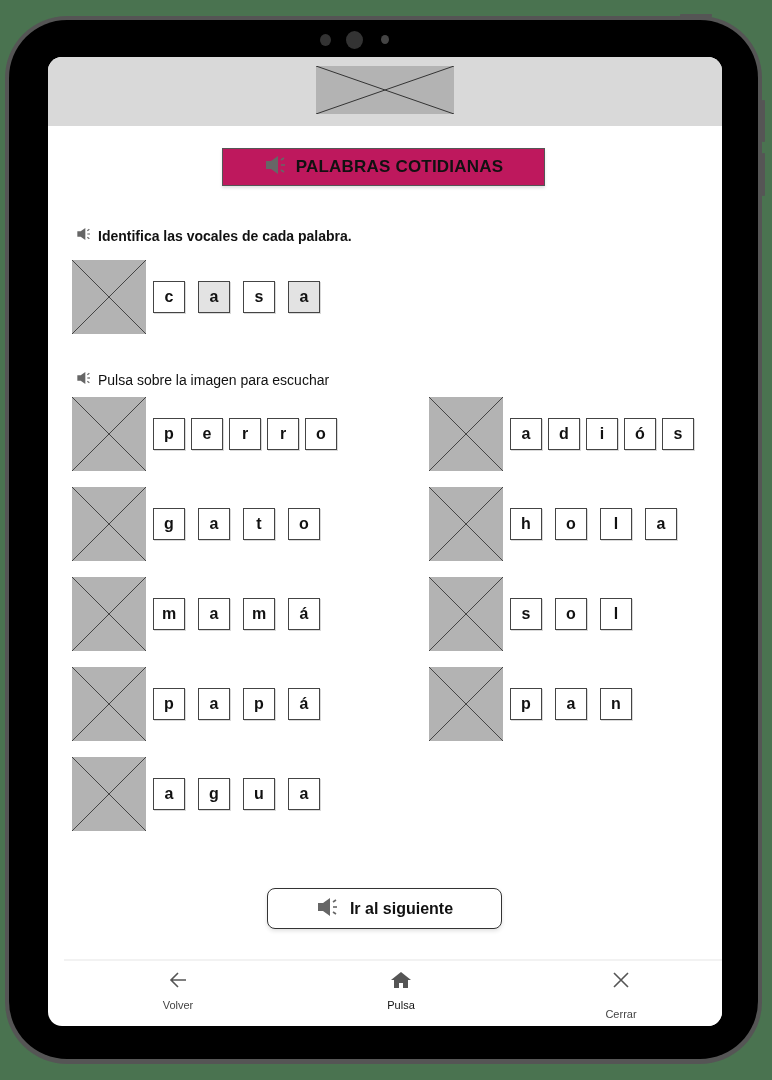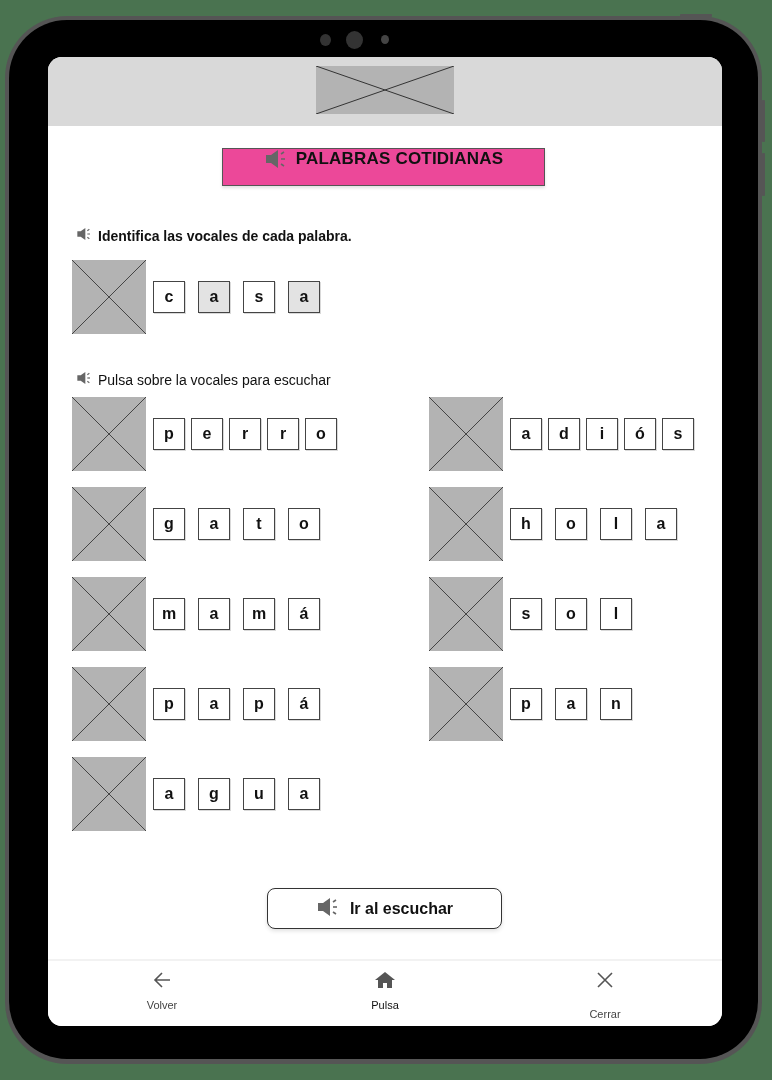--- a/index.html
+++ b/index.html
@@ -9,39 +9,39 @@
             border-radius:62px; }
   .bezel { position:absolute; left:4px; top:4px; right:4px; bottom:5px; background:#000; border-radius:58px; }
   .side-btn { position:absolute; width:3px; background:#555; border-radius:1px; }
   .cam { position:absolute; border-radius:50%; background:#333; }
   .screen { position:absolute; left:48px; top:57px; width:674px; height:969px; background:#fff;
             border-radius:14px; overflow:hidden; }
   .hdr { position:absolute; left:0; top:0; width:674px; height:69px; background:#d9d9d9; }
   .ph { position:absolute; background:#b3b3b3; overflow:hidden; }
   .ph svg { position:absolute; left:0; top:0; width:100%; height:100%; }
   .title-box { position:absolute; left:174px; top:91px; width:323px; height:38px; border:1px solid #555;
-               box-shadow:0 2px 3px rgba(0,0,0,0.12); display:flex; align-items:flex-start; justify-content:center;
-               gap:8px; box-sizing:border-box; background:#ec4899; }
+               box-shadow:0 2px 3px rgba(0,0,0,0.12); display:flex; align-items:center; justify-content:center;
+               gap:8px; box-sizing:border-box; background:#be185d; }
   .title-text { font-weight:bold; font-size:17px; color:#111; letter-spacing:0.2px; }
   .spk { display:inline-block; }
   .instr { position:absolute; left:28px; display:flex; align-items:flex-end; gap:6px; font-size:14px; color:#111; }
   .instr.bold span.t { font-weight:bold; }
   .instr span.t { font-weight:normal; }
   .row { position:absolute; height:74px; }
   .row .ph { left:0; top:0; width:74px; height:74px; }
   .letters { position:absolute; left:81px; top:21px; display:flex; }
   .lb { width:32px; height:32px; border:1px solid #444; box-sizing:border-box; display:flex; align-items:center;
         justify-content:center; font-size:16px; font-weight:bold; color:#111; background:#fff;
         box-shadow:1px 1px 0 rgba(0,0,0,0.15); }
   .lb.hl { background:#e3e3e3; }
   .next-btn { position:absolute; left:219px; top:831px; width:235px; height:41px; border:1px solid #333;
               border-radius:8px; box-sizing:border-box; display:flex; align-items:center; justify-content:center;
               gap:10px; background:#fff; box-shadow:0 2px 4px rgba(0,0,0,0.12); cursor:pointer; }
   .next-text { font-size:16px; font-weight:bold; color:#111; }
-  .bottom-nav { position:absolute; left:0; top:902px; width:674px; height:67px; background:#fff;
+  .bottom-nav { position:absolute; left:16px; top:902px; width:674px; height:67px; background:#fff;
                 border-top:2px solid #f2f2f2; display:flex; }
   .nav-item { position:absolute; top:10px; width:80px; display:flex; flex-direction:column; align-items:center; gap:6px; cursor:pointer; }
   .nav-label { font-size:11px; color:#444; }
   .nav-label.strong { color:#111; }
 </style>
 </head>
 <body>
 
 <div class="device">
   <div class="bezel"></div>
@@ -104,21 +104,21 @@
 
   <div class="instr" style="top:314px;">
     <span class="spk">
       <svg width="16" height="14" viewBox="0 0 24 20">
           <path d="M2 6h5l7-5v18l-7-5H2z" fill="#666"></path>
           <line x1="17" y1="5" x2="20" y2="3" stroke="#666" stroke-width="1.8"></line>
           <line x1="17" y1="10" x2="21" y2="10" stroke="#666" stroke-width="1.8"></line>
           <line x1="17" y1="15" x2="20" y2="17" stroke="#666" stroke-width="1.8"></line>
         </svg>
     </span>
-    <span class="t">Pulsa sobre la vocales para escuchar</span>
+    <span class="t">Pulsa sobre la imagen para escuchar</span>
   </div>
 
   <div class="row" style="left:24px; top:340px;">
     <div class="ph">
         <svg viewBox="0 0 74 74" preserveAspectRatio="none">
           <line x1="0" y1="0" x2="74" y2="74" stroke="#444"></line>
           <line x1="74" y1="0" x2="0" y2="74" stroke="#444"></line>
         </svg>
       </div>
     <div class="letters" style="gap:6px;">
@@ -244,21 +244,21 @@
 
   <div class="next-btn">
     <span class="spk">
       <svg width="24" height="20" viewBox="0 0 24 20">
           <path d="M2 6h5l7-5v18l-7-5H2z" fill="#666"></path>
           <line x1="17" y1="5" x2="20" y2="3" stroke="#666" stroke-width="1.6"></line>
           <line x1="17" y1="10" x2="21" y2="10" stroke="#666" stroke-width="1.6"></line>
           <line x1="17" y1="15" x2="20" y2="17" stroke="#666" stroke-width="1.6"></line>
         </svg>
     </span>
-    <span class="next-text">Ir al escuchar</span>
+    <span class="next-text">Ir al siguiente</span>
   </div>
 
   <div class="bottom-nav">
     <div class="nav-item" style="left:74px;">
       <span>
         <svg width="20" height="18" viewBox="0 0 20 18">
             <path d="M10 2 L3 9 L10 16 M3 9 H18" fill="none" stroke="#555" stroke-width="1.6"></path>
           </svg>
       </span>
       <span class="nav-label">Volver</span>

